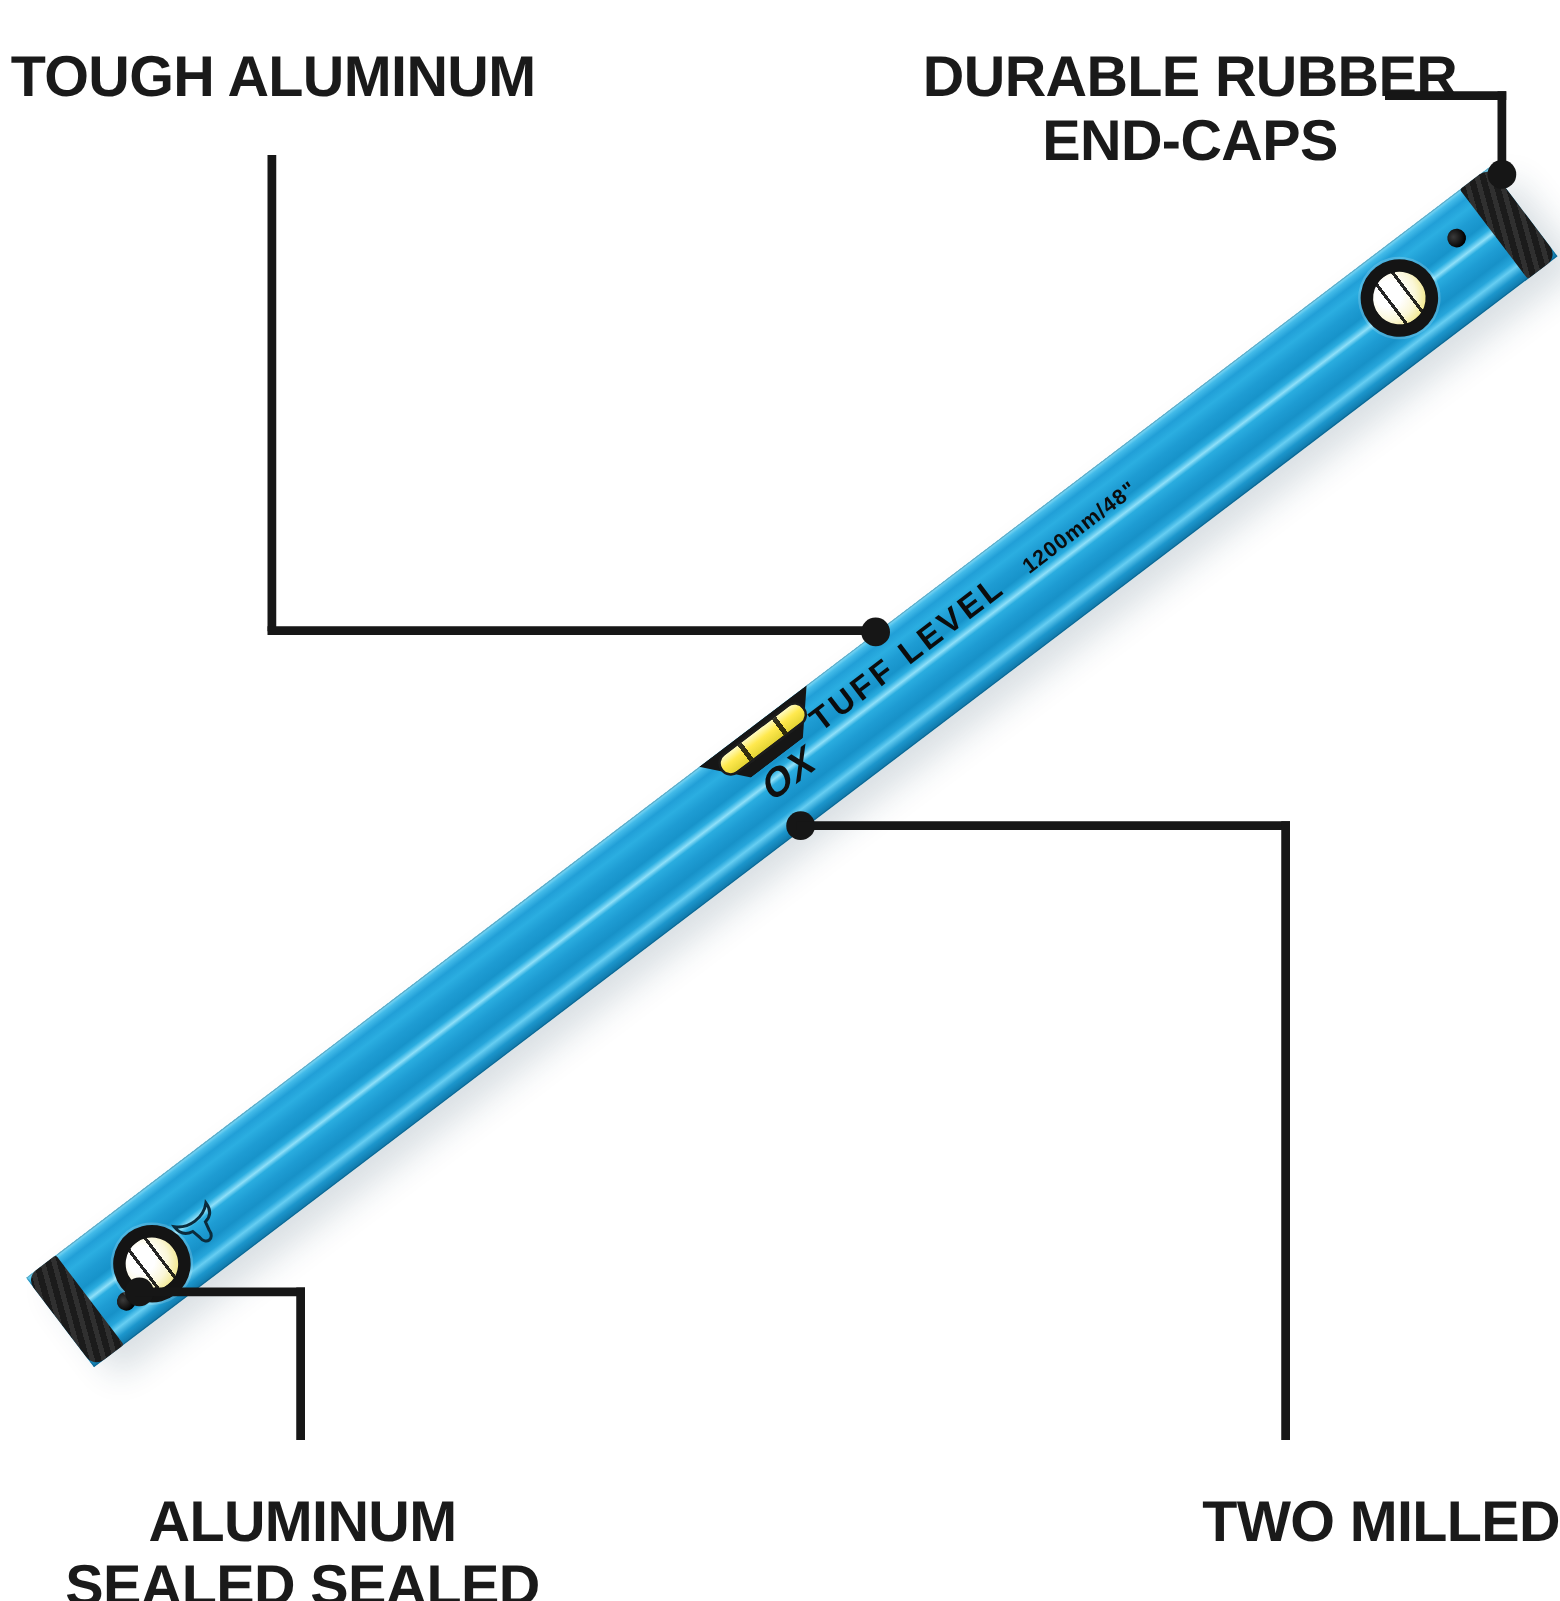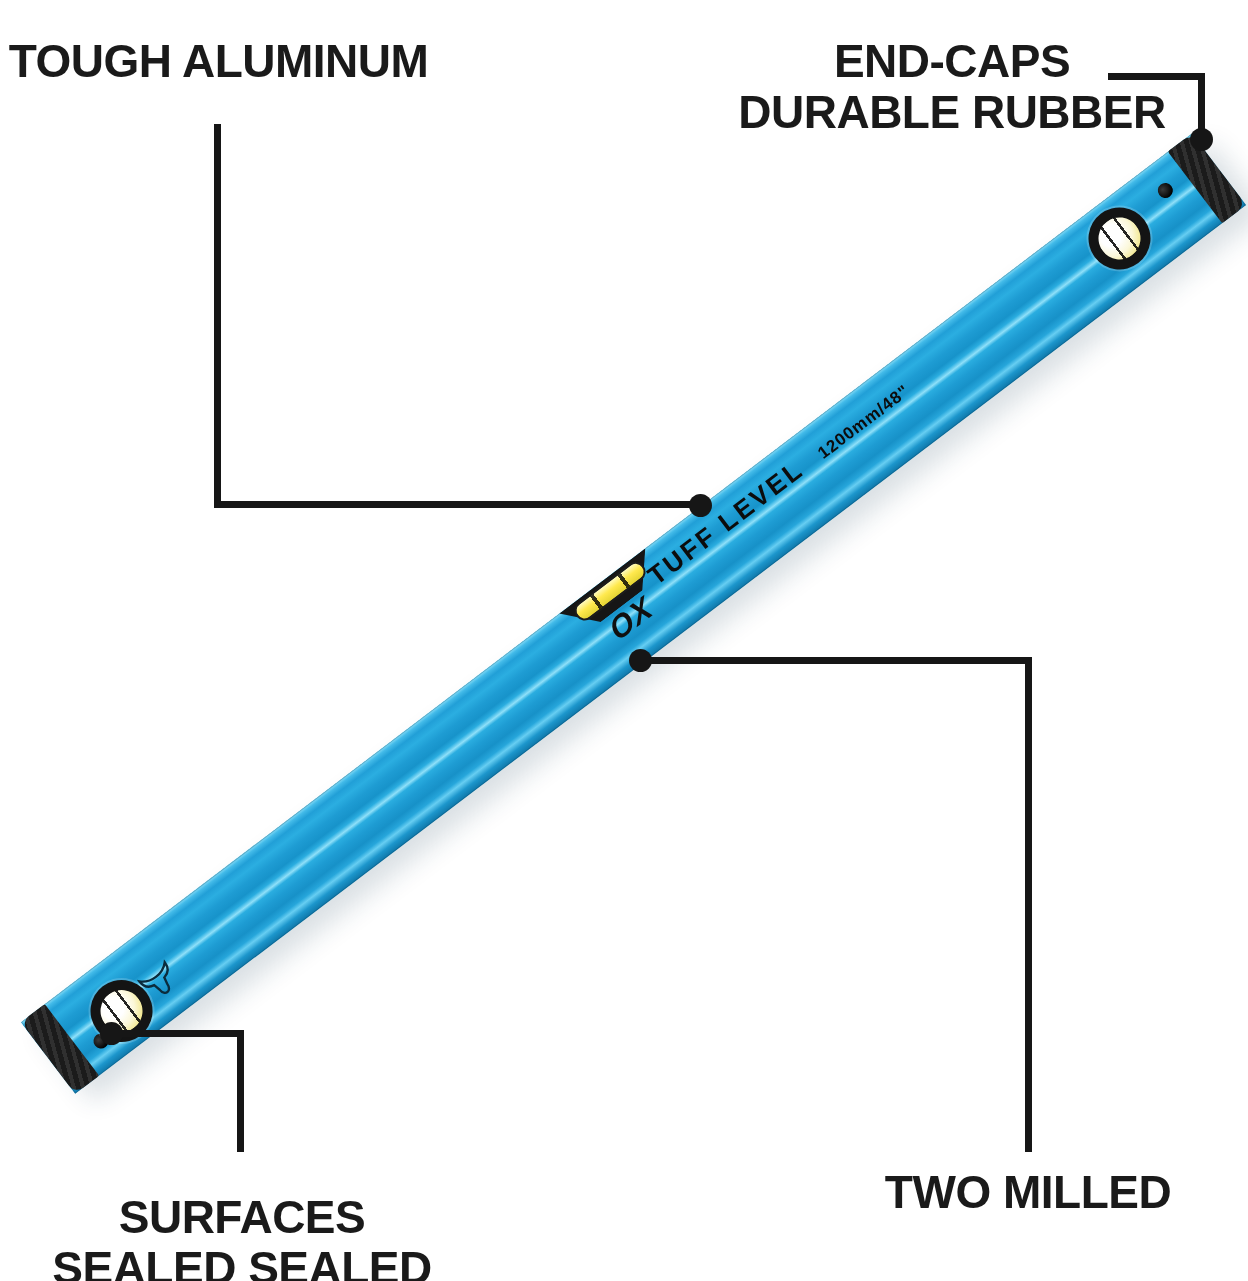--- a/index.html
+++ b/index.html
@@ -19,21 +19,21 @@
     font-weight:900;
     font-size:46px;
     line-height:1.1;
     letter-spacing:-0.5px;
     color:var(--text, #1a1a1a);
     margin-top:32px;
   }
   .label-tl { left:0px;    top:4px;    width:437px; }
   .label-tr { left:728px;  top:4px;    width:448px; }
   .label-bl { left:22px;   top:1160px; width:440px; }
-  .label-br { left:808px;  top:1135px; width:440px; }
+  .label-br { left:808px;  top:1160px; width:440px;text-align:right; }
 
   
   .cline { position:absolute; background:var(--line, #161616); }
   .cdot  { position:absolute; width:23px; height:23px; border-radius:50%;
            background:var(--line, #161616); }
 
   .tl-v   { left:214px;  top:124px; width:7px;   height:381px; }
   .tl-h   { left:214px;  top:501px; width:489px; height:7px; }
   .tl-dot { left:689px;  top:494px; }
 
@@ -162,32 +162,32 @@
   </div>
 
   <div class="callout-label label-tl">
     <div>TOUGH ALUMINUM</div>
   </div>
   <div class="cline tl-v"></div>
   <div class="cline tl-h"></div>
   <div class="cdot tl-dot"></div>
 
   <div class="callout-label label-tr">
+    <div>DURABLE RUBBER</div>
     <div>END-CAPS</div>
-    <div>DURABLE RUBBER</div>
   </div>
   <div class="cline tr-h"></div>
   <div class="cline tr-v"></div>
   <div class="cdot tr-dot"></div>
 
   <div class="cdot bl-dot"></div>
   <div class="cline bl-h"></div>
   <div class="cline bl-v"></div>
   <div class="callout-label label-bl">
-    <div>SURFACES</div>
+    <div>ALUMINUM</div>
     <div>SEALED SEALED</div>
   </div>
 
   <div class="cdot br-dot"></div>
   <div class="cline br-h"></div>
   <div class="cline br-v"></div>
   <div class="callout-label label-br">
     <div>TWO MILLED</div>
   </div>
 

